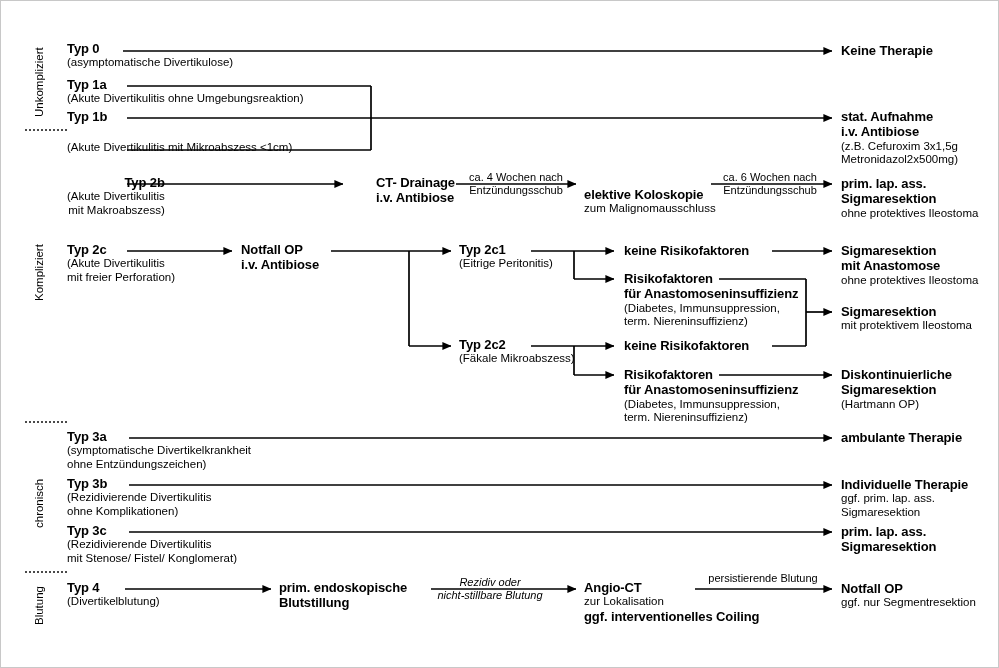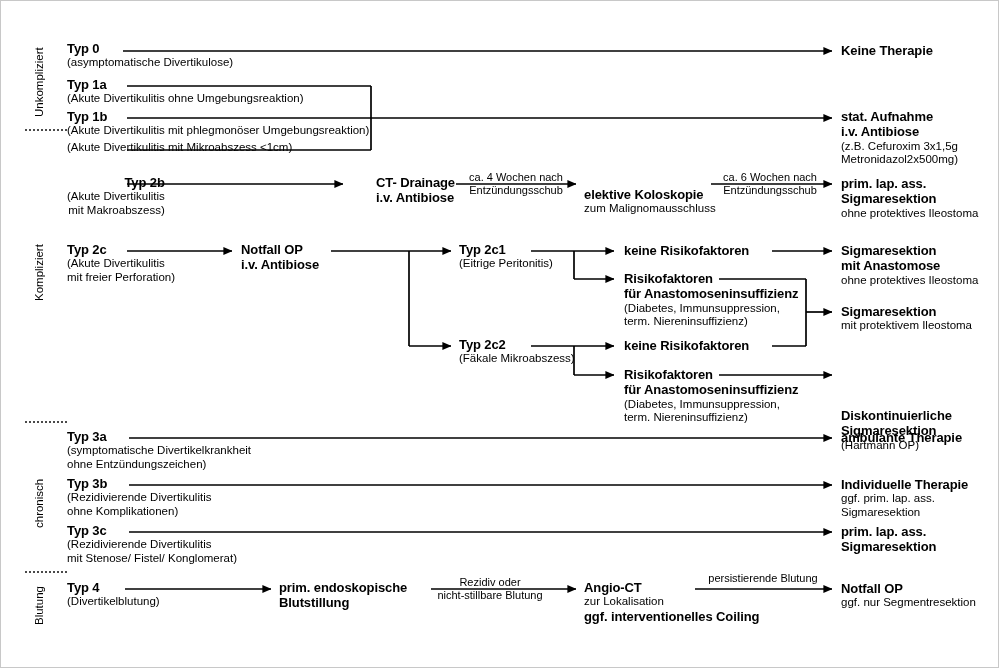--- a/index.html
+++ b/index.html
@@ -139,21 +139,20 @@
     <div class="sub">(asymptomatische Divertikulose)</div>
   </div>
 
   <div class="node" style="left:66px; top:76px;">
     <div class="ttl">Typ 1a</div>
     <div class="sub">(Akute Divertikulitis ohne Umgebungsreaktion)</div>
   </div>
 
   <div class="node" style="left:66px; top:108px;">
     <div class="ttl">Typ 1b</div>
-    <div class="sub">(Akute Divertikulitis mit phlegmonöser Umgebungsreaktion)</div>
   </div>
 
   <div class="node" style="left:66px; top:140px;">
     <div class="sub">(Akute Divertikulitis mit Mikroabszess &lt;1cm)</div>
   </div>
 
   <div class="node" style="left:66px; top:174px;text-align:right;">
     <div class="ttl">Typ 2b</div>
     <div class="sub">(Akute Divertikulitis</div>
     <div class="sub">mit Makroabszess)</div>
@@ -267,21 +266,21 @@
     <div class="ttl">Sigmaresektion</div>
     <div class="ttl">mit Anastomose</div>
     <div class="sub">ohne protektives Ileostoma</div>
   </div>
 
   <div class="node" style="left:840px; top:303px;">
     <div class="ttl">Sigmaresektion</div>
     <div class="sub">mit protektivem Ileostoma</div>
   </div>
 
-  <div class="node" style="left:840px; top:366px;margin-top:41px;">
+  <div class="node" style="left:840px; top:366px;">
     <div class="ttl">Diskontinuierliche</div>
     <div class="ttl">Sigmaresektion</div>
     <div class="sub">(Hartmann OP)</div>
   </div>
 
   <div class="node" style="left:840px; top:429px;">
     <div class="ttl">ambulante Therapie</div>
   </div>
 
   <div class="node" style="left:840px; top:476px;">
@@ -303,21 +302,21 @@
   <div class="edge-label" style="left:458px; top:170px; width:114px;">
     <div>ca. 4 Wochen nach</div>
     <div>Entzündungsschub</div>
   </div>
 
   <div class="edge-label" style="left:712px; top:170px; width:114px;">
     <div>ca. 6 Wochen nach</div>
     <div>Entzündungsschub</div>
   </div>
 
-  <div class="edge-label" style="left:422px; top:575px; width:134px;">
+  <div class="edge-label" style="left:422px; top:575px; width:134px;font-style:italic;">
     <div>Rezidiv oder</div>
     <div>nicht-stillbare Blutung</div>
   </div>
 
   <div class="edge-label" style="left:692px; top:571px; width:140px;">
     <div>persistierende Blutung</div>
   </div>
 
 </div>
 

